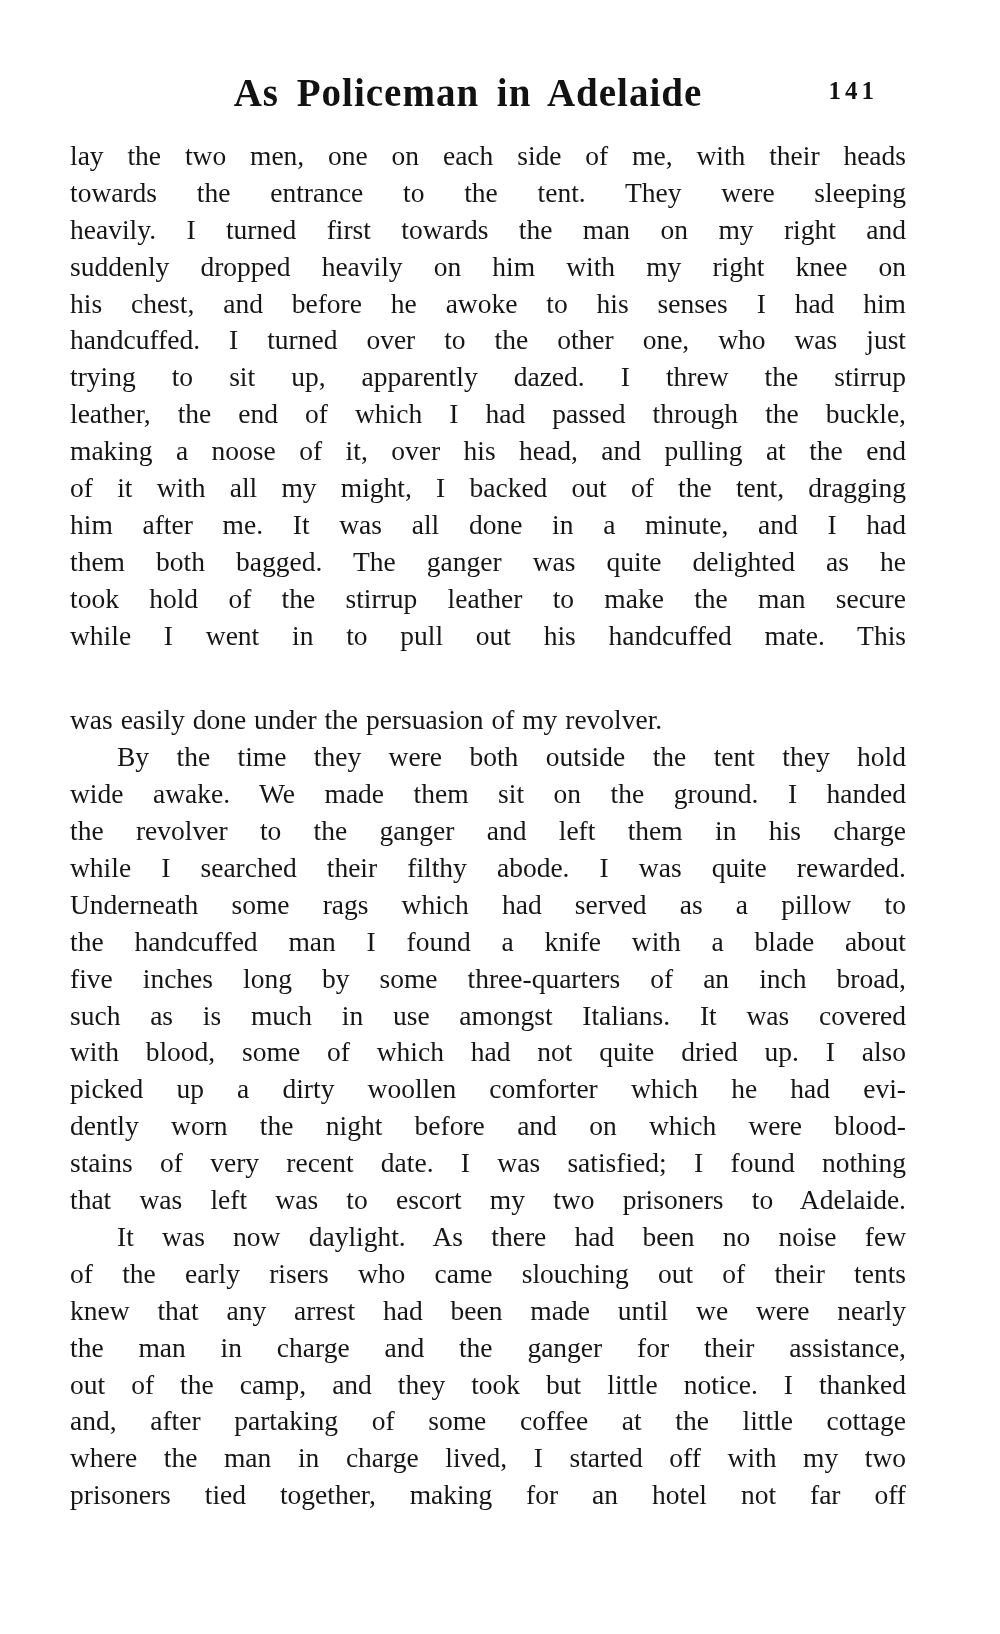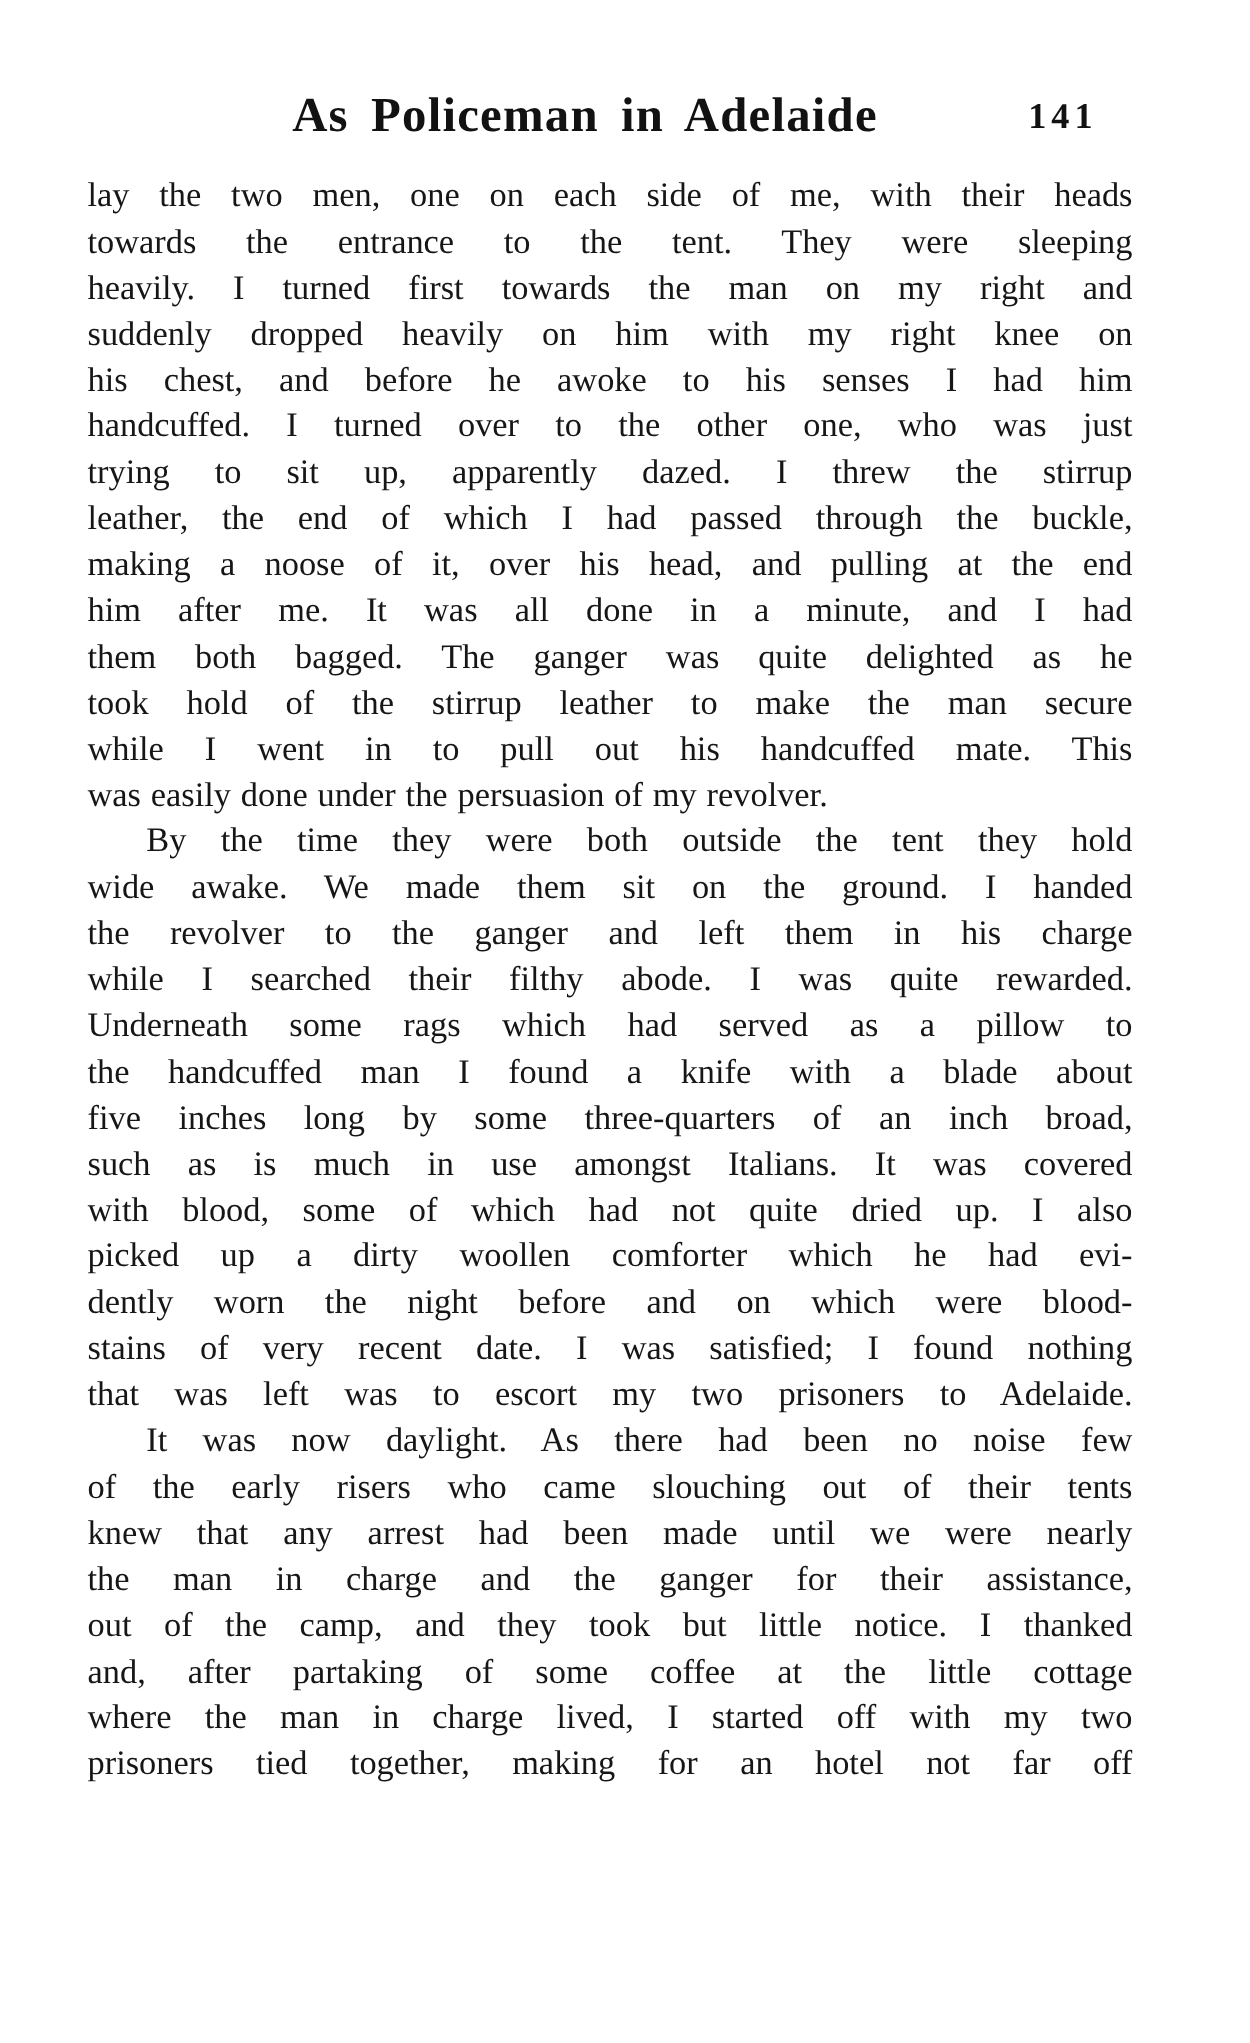--- a/index.html
+++ b/index.html
@@ -32,21 +32,21 @@
     font-weight: 700;
     letter-spacing: 1px;
     word-spacing: 7px;
     white-space: nowrap;
     color: #121212;
   }
   .folio {
     position: absolute;
     right: 28px;
     top: 7px;
-    font-size: 29px;
+    font-size: 25px;
     font-weight: 600;
     letter-spacing: 4px;
     font-variant-numeric: oldstyle-nums;
     color: #121212;
   }
   .page-body {
     position: absolute;
     top: 138px;
     left: 70px;
     width: 836px;
@@ -56,20 +56,21 @@
   }
   .text-line {
     text-align: justify;
     text-align-last: justify;
     height: 36.9px;
     overflow: hidden;
     word-spacing: 1px;
   }
   .text-line.no-just {
     text-align-last: left;
+    margin-top: 48px;
   }
   .text-line.indent {
     text-indent: 47px;
   }
 </style>
 </head>
 <body>
 
 <div class="page">
   <div class="page-header">
@@ -79,20 +80,21 @@
   <div class="page-body">
       <div class="text-line">lay the two men, one on each side of me, with their heads</div>
       <div class="text-line">towards the entrance to the tent. They were sleeping</div>
       <div class="text-line">heavily. I turned first towards the man on my right and</div>
       <div class="text-line">suddenly dropped heavily on him with my right knee on</div>
       <div class="text-line">his chest, and before he awoke to his senses I had him</div>
       <div class="text-line">handcuffed. I turned over to the other one, who was just</div>
       <div class="text-line">trying to sit up, apparently dazed. I threw the stirrup</div>
       <div class="text-line">leather, the end of which I had passed through the buckle,</div>
       <div class="text-line">making a noose of it, over his head, and pulling at the end</div>
+      <div class="text-line">of it with all my might, I backed out of the tent, dragging</div>
       <div class="text-line">him after me. It was all done in a minute, and I had</div>
       <div class="text-line">them both bagged. The ganger was quite delighted as he</div>
       <div class="text-line">took hold of the stirrup leather to make the man secure</div>
       <div class="text-line">while I went in to pull out his handcuffed mate. This</div>
       <div class="text-line no-just">was easily done under the persuasion of my revolver.</div>
       <div class="text-line indent">By the time they were both outside the tent they hold</div>
       <div class="text-line">wide awake. We made them sit on the ground. I handed</div>
       <div class="text-line">the revolver to the ganger and left them in his charge</div>
       <div class="text-line">while I searched their filthy abode. I was quite rewarded.</div>
       <div class="text-line">Underneath some rags which had served as a pillow to</div>

